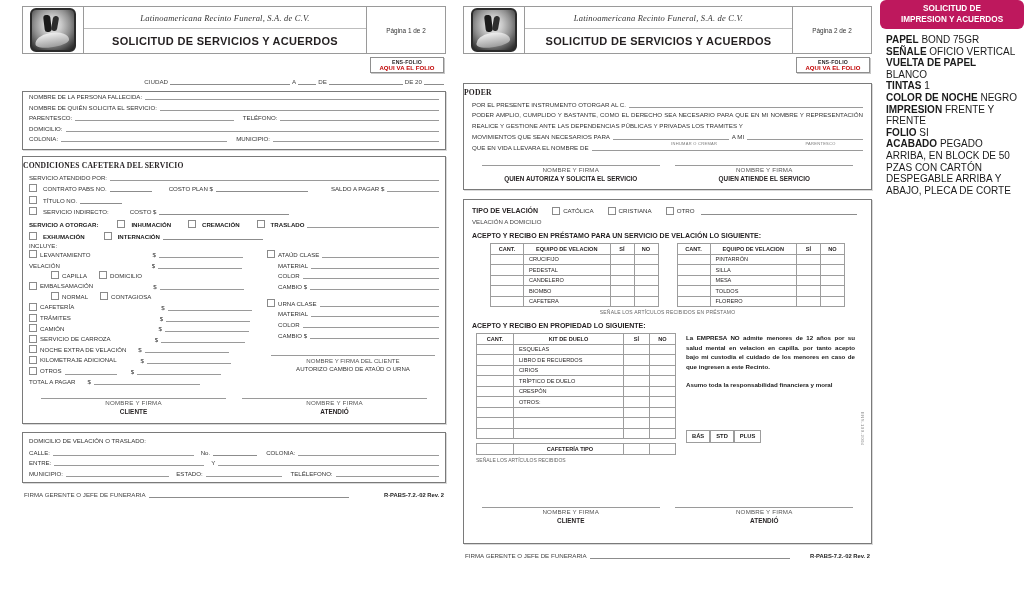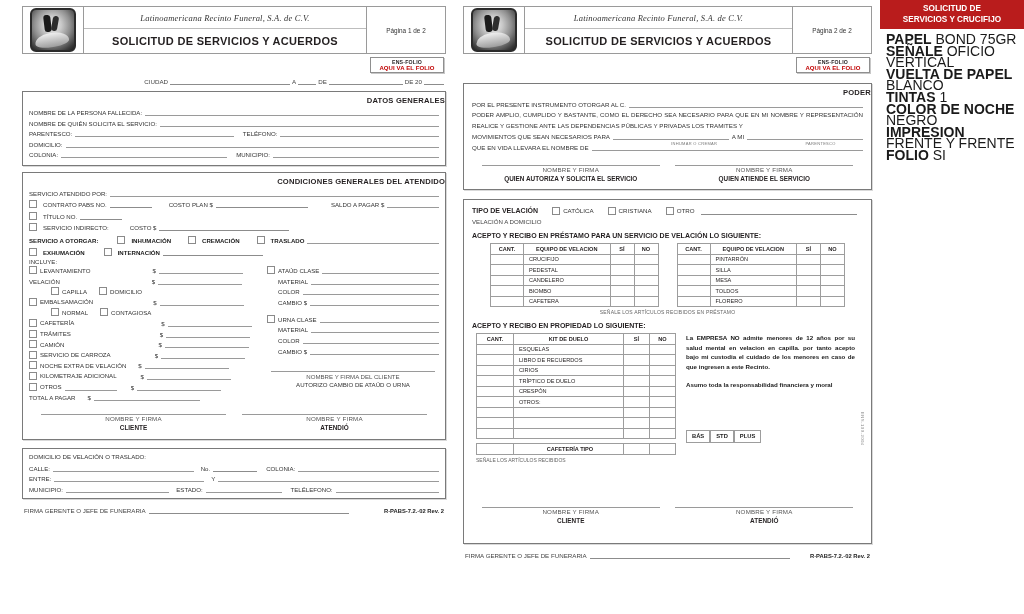--- a/index.html
+++ b/index.html
@@ -41,21 +41,21 @@
   .folio .f1{font-size:5.2px;font-weight:bold;letter-spacing:.2px;padding:1px 0 0;}
   .folio .f2{font-size:6px;font-weight:bold;color:#c00000;padding:0 0 1px;letter-spacing:.1px;}
 
   
   .servicio-no{text-align:right;margin:6px 10px 0 0;font-size:7.4px;}
   .ciudad-line{display:flex;justify-content:flex-end;margin:3px 10px 0 0;font-size:6.2px;color:#444;gap:2px;align-items:flex-end;}
   .ln{display:inline-block;border-bottom:1px solid #8c8c8c;height:8px;}
 
   
   .box{border:1px solid #7a7a7a;margin:5px 8px 0 8px;box-shadow:1px 1px 0 #d9d9d9;background:#fff;box-sizing:border-box;}
-  .box-title{text-align:right;font-size:7.6px;font-weight:bold;padding:4px 0 3px;letter-spacing:.2px;}
+  .box-title{text-align:left;font-size:7.6px;font-weight:bold;padding:4px 0 3px;letter-spacing:.2px;font-family:Liberation Serif, serif;}
   .fld{display:flex;align-items:flex-end;font-size:6.1px;color:#333;padding:0 6px;margin-bottom:2.5px;gap:3px;white-space:nowrap;}
   .fill{flex:1;border-bottom:1px solid #9a9a9a;height:7px;}
   .chk{display:inline-block;width:6px;height:6px;border:1px solid #8a8a8a;margin-right:3px;vertical-align:-1px;background:#fff;flex:none;}
 
   .bold{font-weight:bold;color:#1a1a1a;}
 
   
   .two-col{display:flex;padding:0 6px;}
   .col-l{width:232px;}
   .col-r{flex:1;padding-left:6px;}
@@ -106,23 +106,23 @@
   table.kit td.n{text-align:left;padding-left:5px;}
   table.kit td.s,table.kit td.o{width:21px;}
   table.kit th.s,table.kit th.o{width:21px;}
   .note-col{flex:1;font-size:6.2px;font-weight:bold;line-height:9.5px;text-align:justify;color:#1a1a1a;padding-right:4px;}
   .bas-row{display:flex;gap:0;margin-top:4px;}
   .bas-row span{border:1px solid #9d9d9d;font-size:5.8px;font-weight:bold;padding:1px 5px;}
   .vcode{position:absolute;font-size:4.2px;color:#888;writing-mode:vertical-rl;letter-spacing:.5px;}
 
   
   .panel{position:absolute;left:880px;top:0;width:144px;height:614px;background:#fff;}
-  .panel-head{background:#b91c1c;color:#fff;text-align:center;font-size:8.2px;font-weight:bold;
-      line-height:11px;padding:3px 4px 4px;}
-  .panel-body{padding:5px 6px;font-size:14px;line-height:11.6px;color:#1a1a1a;}
+  .panel-head{background:#be185d;color:#fff;text-align:center;font-size:8.2px;font-weight:bold;
+      line-height:11px;padding:3px 4px 4px;border-radius:6px;}
+  .panel-body{padding:5px 6px;font-size:10px;line-height:11.6px;color:#1a1a1a;}
   .panel-body b{font-weight:bold;}
 </style>
 </head>
 <body>
 
 <div class="sheet">
 
   <div class="page left">
 
     <div class="hdr">
@@ -151,21 +151,20 @@
       <span class="ln" style="width:120px"></span>
       <span>A</span>
       <span class="ln" style="width:18px"></span>
       <span>DE</span>
       <span class="ln" style="width:74px"></span>
       <span>DE 20</span>
       <span class="ln" style="width:20px"></span>
     </div>
 
     <div class="box" style="margin-top:6px;padding-bottom:4px">
-      <div class="box-title">DATOS GENERALES</div>
       <div class="fld">
         <span>NOMBRE DE LA PERSONA FALLECIDA:</span>
         <span class="fill"></span>
       </div>
       <div class="fld">
         <span>NOMBRE DE QUIÉN SOLICITA EL SERVICIO:</span>
         <span class="fill"></span>
       </div>
       <div class="fld">
         <span>PARENTESCO:</span>
@@ -179,21 +178,21 @@
       </div>
       <div class="fld">
         <span>COLONIA:</span>
         <span class="fill"></span>
         <span style="padding-left:6px">MUNICIPIO:</span>
         <span class="fill"></span>
       </div>
     </div>
 
     <div class="box" style="margin-top:6px;padding-bottom:4px">
-      <div class="box-title">CONDICIONES GENERALES DEL ATENDIDO</div>
+      <div class="box-title">CONDICIONES CAFETERA DEL SERVICIO</div>
 
       <div class="fld">
         <span>SERVICIO ATENDIDO POR:</span>
         <span class="fill"></span>
       </div>
 
       <div class="fld">
         <span class="chk"></span>
         <span>CONTRATO PABS NO.</span>
         <span class="ln" style="width:42px"></span>
@@ -760,26 +759,27 @@
         <span>FIRMA GERENTE O JEFE DE FUNERARIA</span>
         <span class="ln" style="width:200px"></span>
       </div>
       <div class="fr">R-PABS-7.2.-02 Rev. 2</div>
     </div>
   </div>
 
   <div class="panel">
     <div class="panel-head">
       <div>SOLICITUD DE</div>
-      <div>SERVICIOS Y CRUCIFIJO</div>
+      <div>IMPRESION Y ACUERDOS</div>
     </div>
     <div class="panel-body">
       <div><b>PAPEL</b> <span>BOND 75GR</span></div>
       <div><b>SEÑALE</b> <span>OFICIO VERTICAL</span></div>
       <div><b>VUELTA DE PAPEL</b> <span>BLANCO</span></div>
       <div><b>TINTAS</b> <span>1</span></div>
       <div><b>COLOR DE NOCHE</b> <span>NEGRO</span></div>
       <div><b>IMPRESION</b> <span>FRENTE Y FRENTE</span></div>
       <div><b>FOLIO</b> <span>SI</span></div>
+      <div><b>ACABADO</b> <span>PEGADO ARRIBA, EN BLOCK DE 50 PZAS CON CARTÓN DESPEGABLE ARRIBA Y ABAJO, PLECA DE CORTE</span></div>
     </div>
   </div>
 
 </div>
 
 </body></html>

